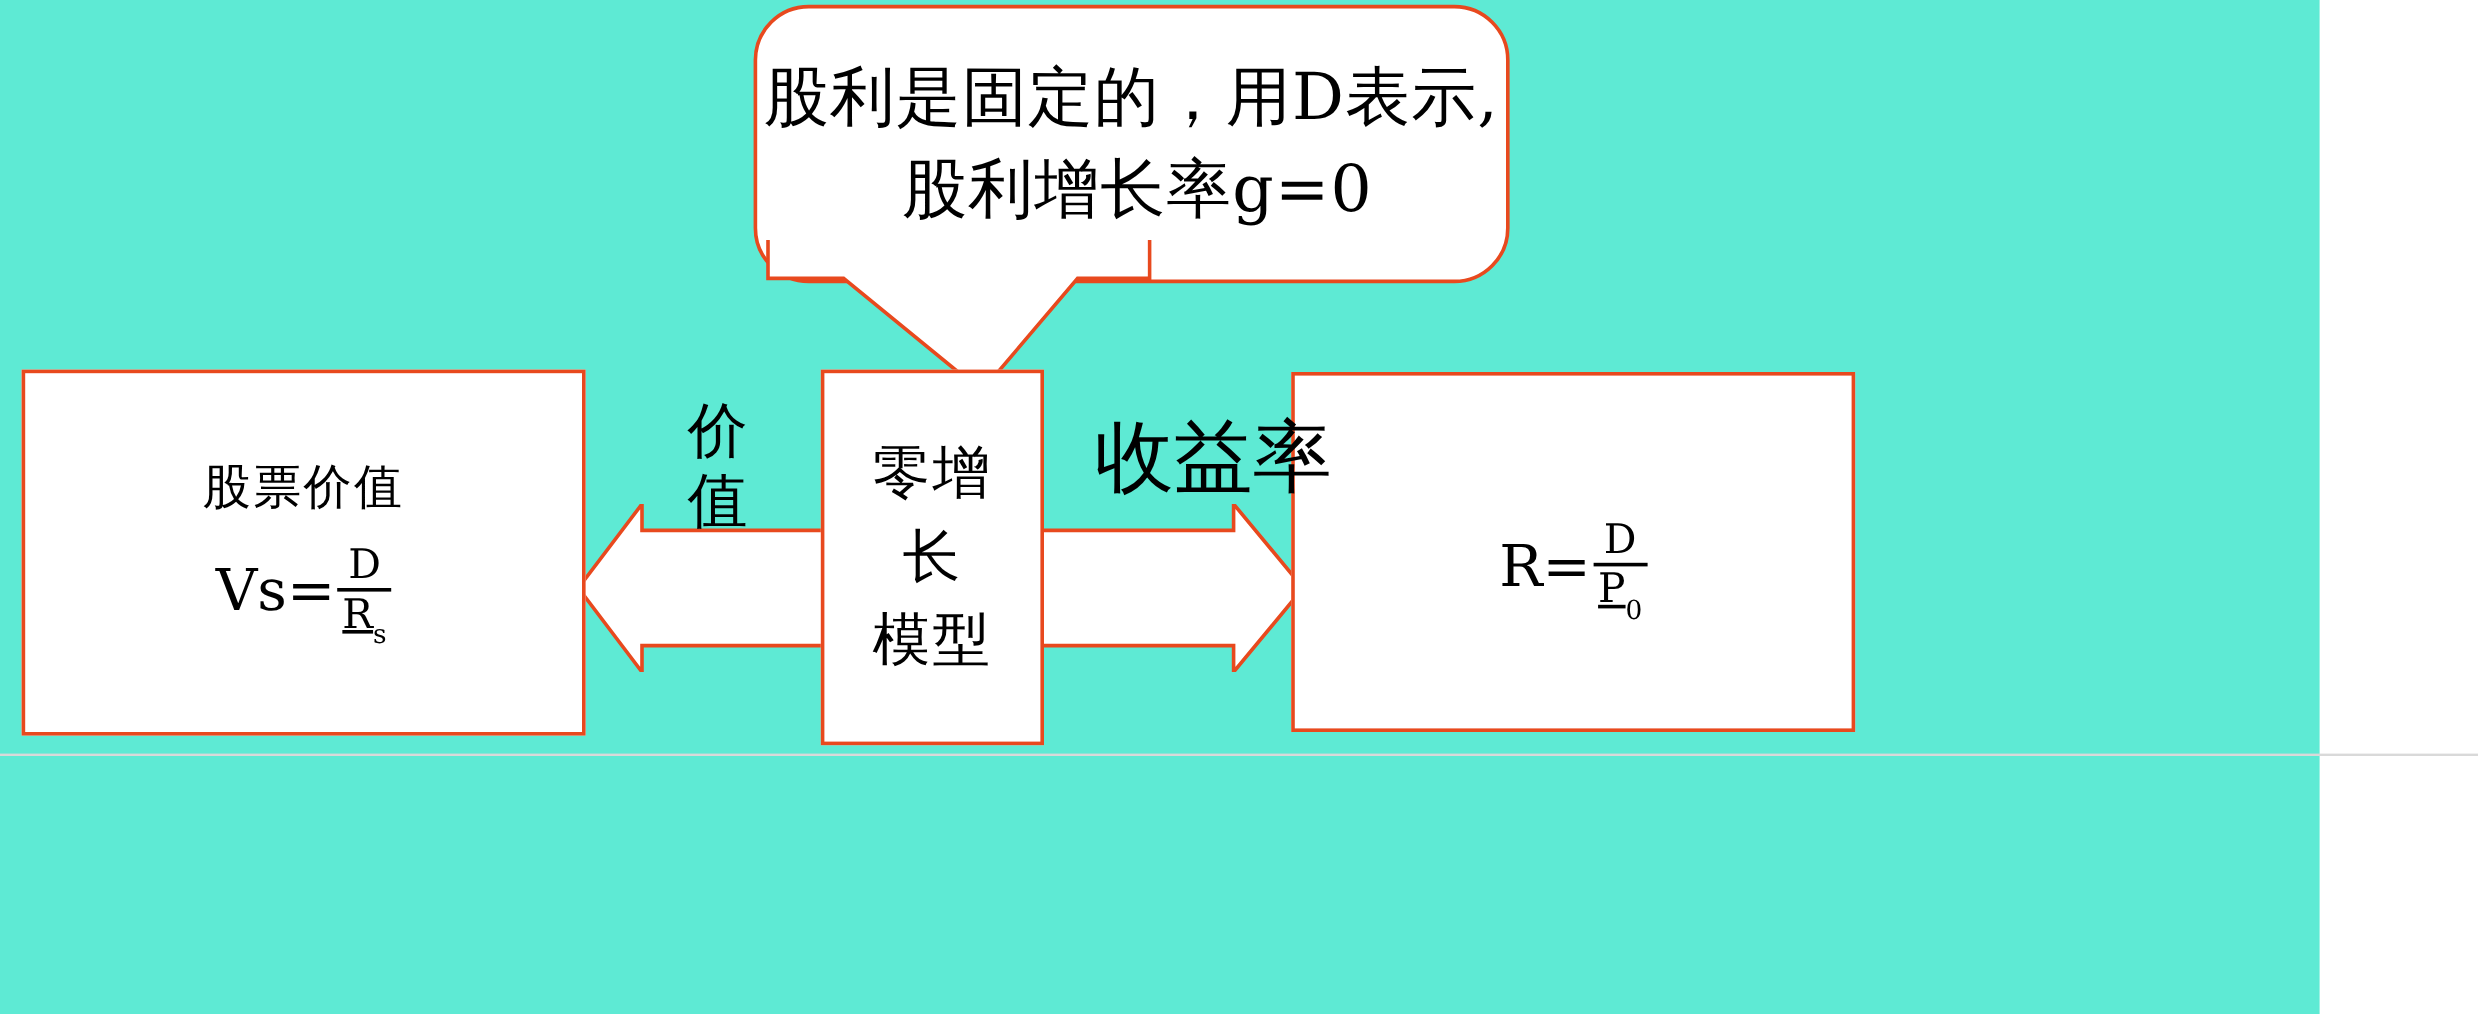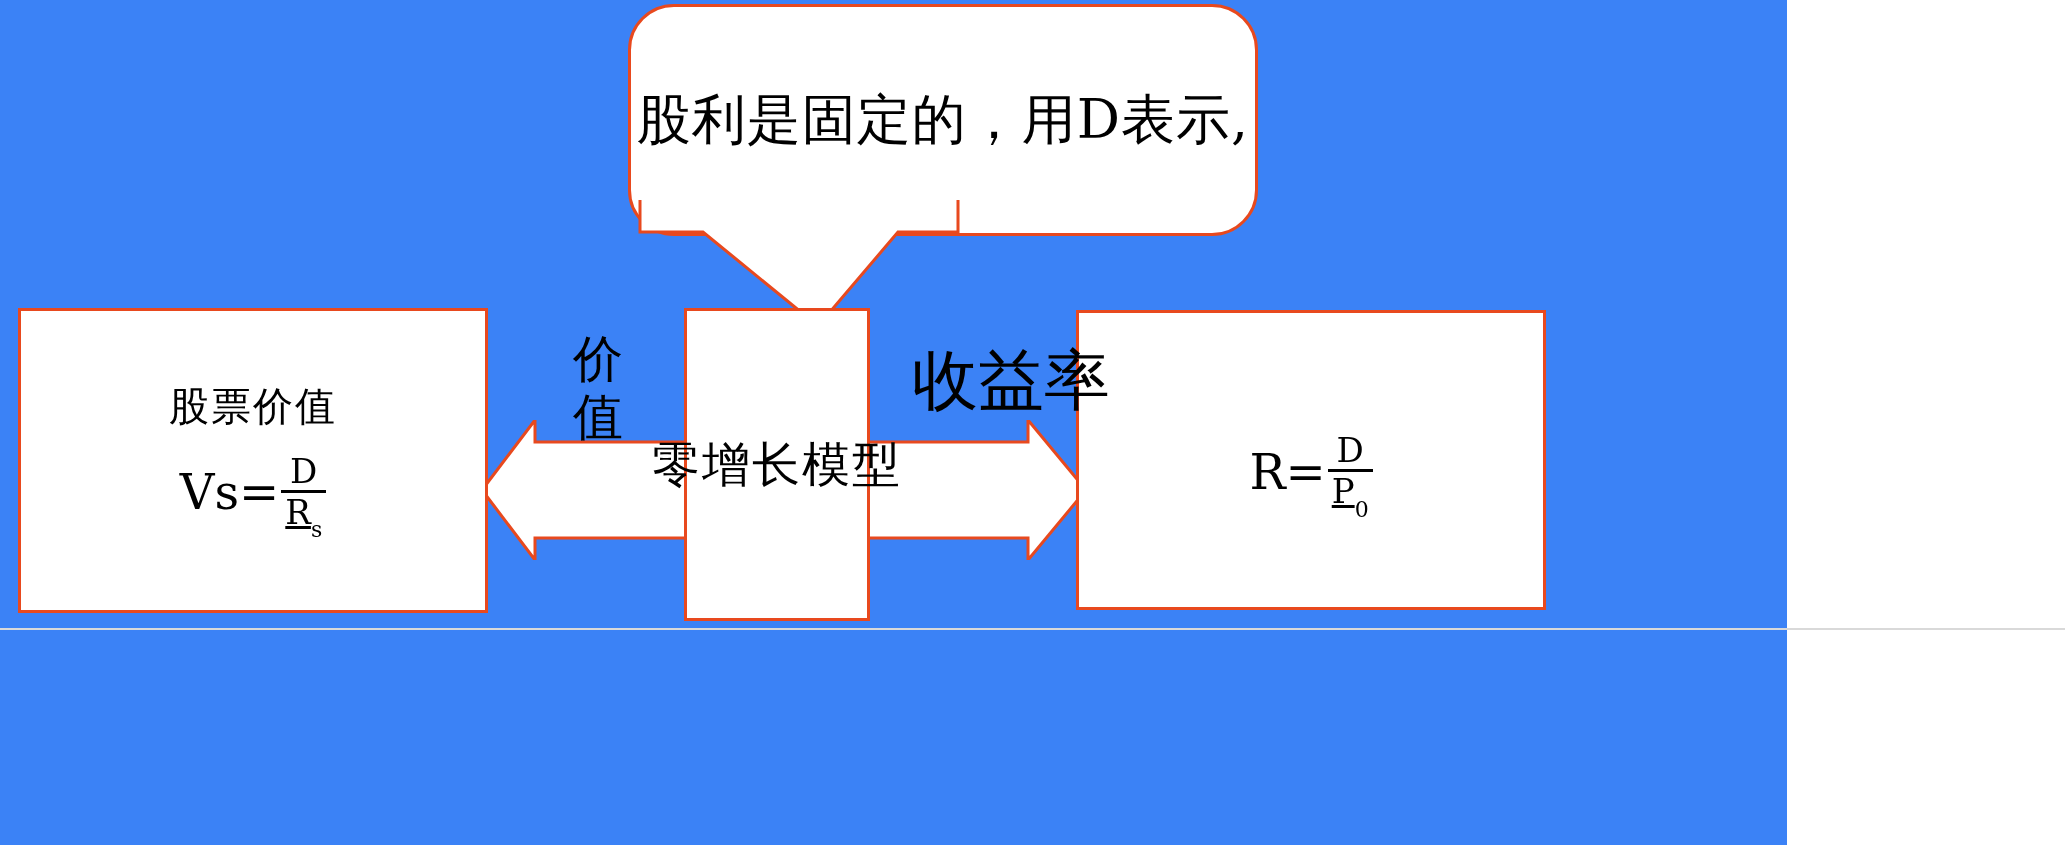--- a/index.html
+++ b/index.html
@@ -3,21 +3,21 @@
 <meta charset="utf-8">
 <style>
   html,body{margin:0;padding:0;background:#ffffff;}
   body{
     width:2065px;height:845px;
     font-family:"DejaVu Serif","Liberation Serif",serif;
     color:#000000;
     overflow:hidden;
     position:relative;
   }
-  #stage{position:absolute;left:0;top:0;width:1787px;height:845px;background:#3b82f6;}
+  #stage{position:absolute;left:0;top:0;width:1933px;height:845px;background:#5eead4;}
 
   
   .abs{position:absolute;}
 
   
   #callout{
     left:628px;top:4px;width:630px;height:232px;
     border:3px solid var(--accent);
     border-radius:46px;
     background:#fff;
@@ -64,21 +64,21 @@
     display:inline-flex;flex-direction:column;align-items:center;
     margin-left:2px;position:relative;top:2px;
   }
   .frac .num{font-size:34px;line-height:1;padding:0 4px 2px 4px;}
   .frac .den{font-size:34px;line-height:1;padding:2px 4px 0 4px;text-decoration:underline;}
   .frac .bar{width:100%;height:3px;background:#000;min-width:40px;}
   .sub{font-size:22px;vertical-align:sub;position:relative;top:6px;}
 
   
   #center-text{
-    display:flex;flex-direction:row;align-items:center;justify-content:center;
+    display:flex;flex-direction:column;align-items:center;justify-content:center;
     font-size:48px;line-height:1.45;letter-spacing:2px;
   }
   #center-text span{white-space:nowrap;}
 
   
   #arrow-left-svg{left:480px;top:420px;width:222px;height:140px;z-index:2;}
   #arrow-right-svg{left:852px;top:420px;width:236px;height:140px;z-index:2;}
 
   
   #label-left{
@@ -99,20 +99,21 @@
 </head>
 <body>
 
 <div id="stage">
 
   <div class="abs" id="bottom-rule"></div>
 
   <div class="abs" id="callout">
     <div id="callout-text">
       <div id="callout-line1">股利是固定的，用D表示,</div>
+      <div id="callout-line2">股利增长率g=0</div>
     </div>
   </div>
   <svg class="abs" id="tail-svg" viewBox="0 0 400 130">
 
     <path d="M 12 0 L 12 32 L 75 32 L 190 126 L 270 32 L 330 32 L 330 0" fill="#ffffff" stroke="#E8491E" stroke-width="3" stroke-linejoin="miter"></path>
 
     <rect x="14" y="0" width="314" height="30" fill="#ffffff"></rect>
   </svg>
 
   <div class="abs box" id="left-box">

